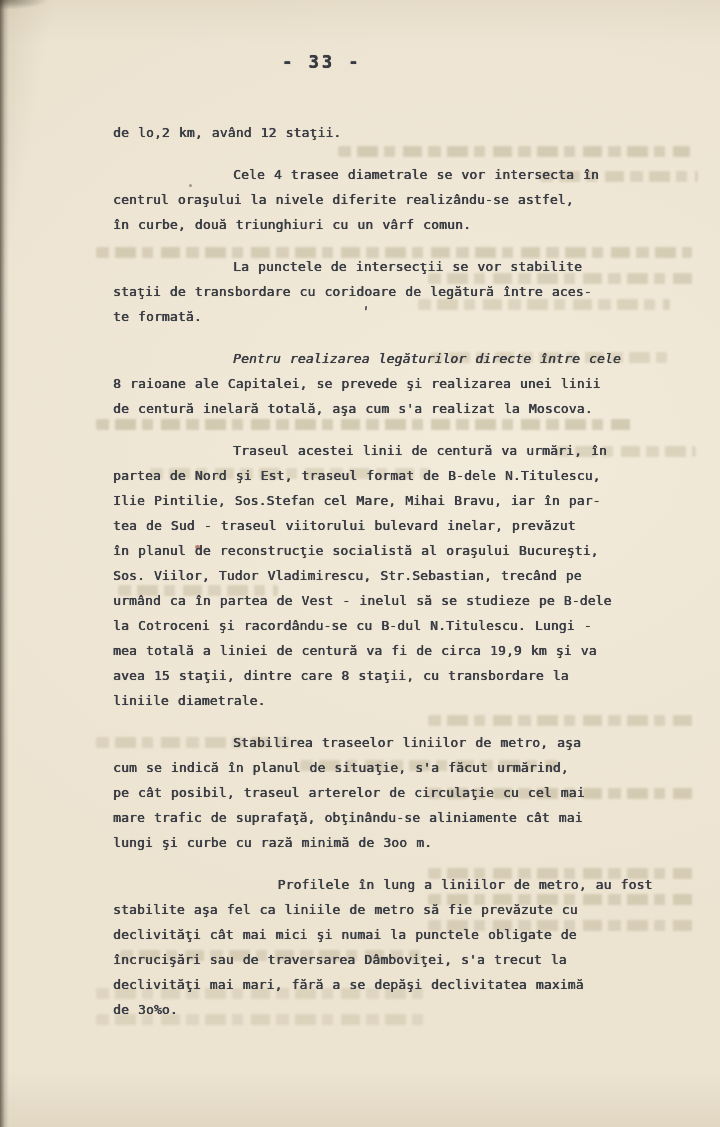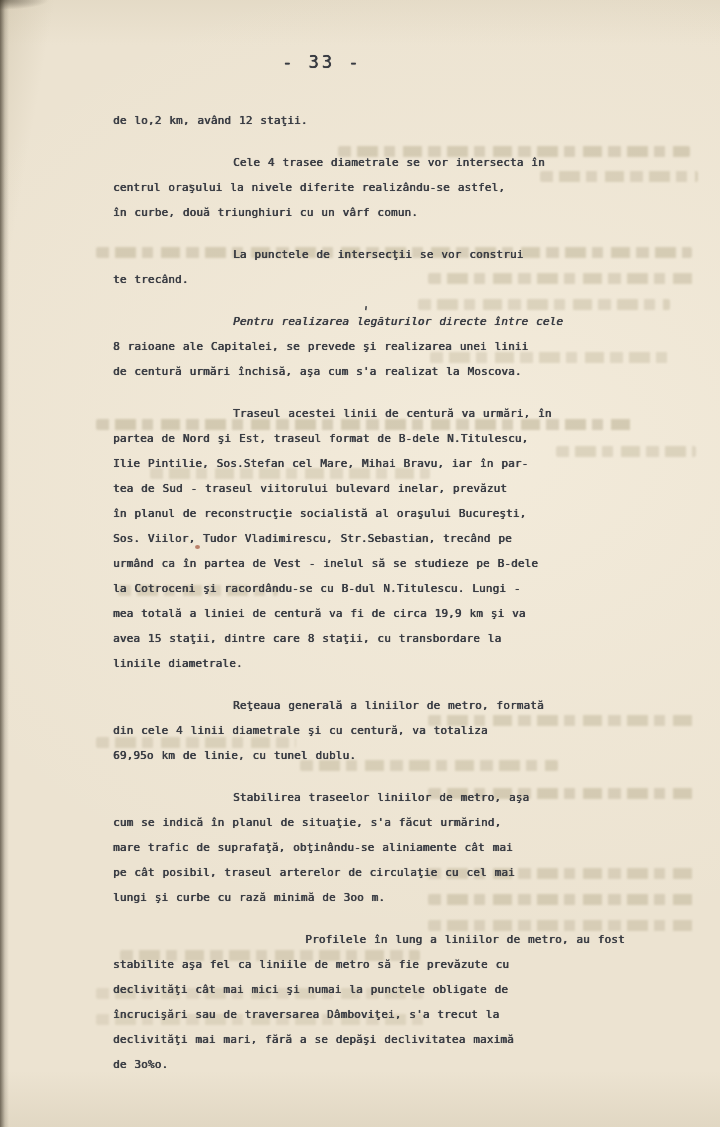--- a/index.html
+++ b/index.html
@@ -29,32 +29,32 @@
   .corner-top-left {
     position: absolute; left: 0; top: 0; width: 70px; height: 14px;
     background: radial-gradient(ellipse 70px 14px at 0 0, rgba(60,53,40,0.55), rgba(60,53,40,0) 70%);
   }
 
   .page-number {
     position: absolute;
     left: 282px;
     top: 52px;
     font-size: 17px;
-    font-weight: normal;
+    font-weight: bold;
     letter-spacing: 3px;
     color: #383b42;
     text-shadow: 0.4px 0 0 currentColor, 0 0 0.7px rgba(46,48,54,0.75);
   }
 
   .content {
     position: absolute;
     left: 113px;
-    top: 108px;
+    top: 120px;
     width: 584px;
-    font-size: 11px;
+    font-size: 13px;
     line-height: 25px;
     letter-spacing: 0.15px;
     text-shadow: 0.4px 0 0 currentColor, 0 0 0.7px rgba(46,48,54,0.65);
     word-spacing: 1px;
   }
   .para { margin: 0 0 17px 0; }
   .line { display: block; white-space: pre; }
 
   
   .bleed {
@@ -121,55 +121,51 @@
       <span class="line">de lo,2 km, având 12 staţii.</span>
     </div>
 
     <div class="para">
       <span class="line" style="padding-left:120px;margin-top:16px;">Cele 4 trasee diametrale se vor intersecta în</span>
       <span class="line">centrul oraşului la nivele diferite realizându-se astfel,</span>
       <span class="line">în curbe, două triunghiuri cu un vârf comun.</span>
     </div>
 
     <div class="para">
-      <span class="line" style="padding-left:120px;">La punctele de intersecţii se vor construi</span>
-      <span class="line">te trecând.</span>
+      <span class="line" style="padding-left:120px;">La punctele de intersecţii se vor stabilite</span>
+      <span class="line">staţii de transbordare cu coridoare de legătură între aces-</span>
+      <span class="line">te formată.</span>
     </div>
 
     <div class="para">
       <span class="line" style="padding-left:120px;font-style:italic;">Pentru realizarea legăturilor directe între cele</span>
       <span class="line">8 raioane ale Capitalei, se prevede şi realizarea unei linii</span>
-      <span class="line">de centură urmări închisă, aşa cum s'a realizat la Moscova.</span>
+      <span class="line">de centură inelară totală, aşa cum s'a realizat la Moscova.</span>
     </div>
 
     <div class="para">
       <span class="line" style="padding-left:120px;">Traseul acestei linii de centură va urmări, în</span>
       <span class="line">partea de Nord şi Est, traseul format de B-dele N.Titulescu,</span>
       <span class="line">Ilie Pintilie, Sos.Stefan cel Mare, Mihai Bravu, iar în par-</span>
       <span class="line">tea de Sud - traseul viitorului bulevard inelar, prevăzut</span>
       <span class="line">în planul de reconstrucţie socialistă al oraşului Bucureşti,</span>
       <span class="line">Sos. Viilor, Tudor Vladimirescu, Str.Sebastian, trecând pe</span>
       <span class="line">urmând ca în partea de Vest - inelul să se studieze pe B-dele</span>
       <span class="line">la Cotroceni şi racordându-se cu B-dul N.Titulescu. Lungi -</span>
       <span class="line">mea totală a liniei de centură va fi de circa 19,9 km şi va</span>
       <span class="line">avea 15 staţii, dintre care 8 staţii, cu transbordare la</span>
       <span class="line">liniile diametrale.</span>
     </div>
 
-    <div class="para">
-      <span class="line" style="padding-left:120px;">Reţeaua generală a liniilor de metro, formată</span>
-      <span class="line">din cele 4 linii diametrale şi cu centură, va totaliza</span>
-      <span class="line">69,95o km de linie, cu tunel dublu.</span>
-    </div>
 
     <div class="para">
       <span class="line" style="padding-left:120px;">Stabilirea traseelor liniilor de metro, aşa</span>
       <span class="line">cum se indică în planul de situaţie, s'a făcut urmărind,</span>
+      <span class="line">pe cât posibil, traseul arterelor de circulaţie cu cel mai</span>
       <span class="line">mare trafic de suprafaţă, obţinându-se aliniamente cât mai</span>
-      <span class="line">pe cât posibil, traseul arterelor de circulaţie cu cel mai</span>
       <span class="line">lungi şi curbe cu rază minimă de 3oo m.</span>
     </div>
 
     <div class="para">
       <span class="line" style="padding-left:120px;text-align:center;">Profilele în lung a liniilor de metro, au fost</span>
       <span class="line">stabilite aşa fel ca liniile de metro să fie prevăzute cu</span>
       <span class="line">declivităţi cât mai mici şi numai la punctele obligate de</span>
       <span class="line">încrucişări sau de traversarea Dâmboviţei, s'a trecut la</span>
       <span class="line">declivităţi mai mari, fără a se depăşi declivitatea maximă</span>
       <span class="line">de 3o%o.</span>

